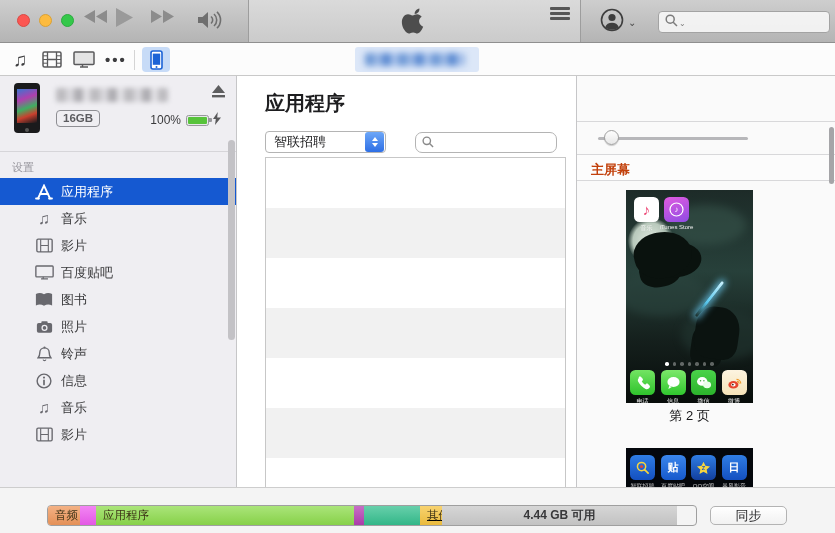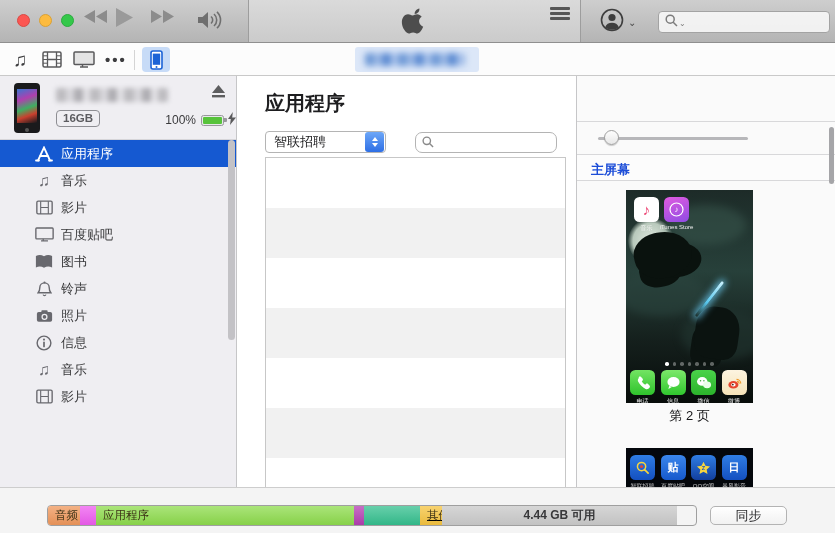--- a/index.html
+++ b/index.html
@@ -42,32 +42,32 @@
   .dots3 { letter-spacing:2px; font-size:15px; color:#3d3d3f; font-weight:bold; }
   .nav-sep { position:absolute; left:134px; top:7px; width:1px; height:20px; background:#d4d4d4; }
   .device-chip { position:absolute; left:355px; top:4px; width:124px; height:25px; border-radius:3px;
     background:#dce7f8; overflow:hidden; }
   .device-chip .smear { position:absolute; left:10px; top:6px; width:100px; height:13px; border-radius:2px;
     background:repeating-linear-gradient(90deg,#6f9ad6 0 9px,#9ab7e4 9px 17px,#5d8cd2 17px 26px,#a9c2ea 26px 33px);
     filter:blur(3px); }
 
   
   .sidebar { position:absolute; left:0; top:76px; width:237px; height:411px; background:#efeef2; border-right:1px solid #c6c6c8; overflow:hidden; }
-  .dev-head { position:relative; height:64px; border-bottom:1px solid #d6d5d9; }
+  .dev-head { position:relative; height:76px; border-bottom:1px solid #d6d5d9; }
   .phone-thumb { position:absolute; left:14px; top:7px; width:26px; height:50px; background:#1a1a1c; border-radius:4px; }
   .phone-thumb .scr { position:absolute; left:3px; top:6px; width:20px; height:34px;
     background:linear-gradient(160deg,#3a76d0 0%,#b03fae 30%,#3fae62 55%,#c9402e 75%,#16181c 100%); }
   .phone-thumb .hb { position:absolute; left:11px; bottom:1.5px; width:4px; height:4px; border-radius:50%; background:#555; }
   .dev-name-smear { position:absolute; left:56px; top:12px; width:112px; height:14px; border-radius:2px;
     background:repeating-linear-gradient(90deg,#bdbcc0 0 10px,#d8d7db 10px 18px,#aeadb2 18px 27px,#e2e1e5 27px 34px);
     filter:blur(2.5px); }
   .eject { position:absolute; right:10px; top:9px; background:none; border:none; }
   .cap-badge { position:absolute; left:56px; top:34px; border:1.5px solid #8e8e93; border-radius:4px;
     font-size:11.5px; font-weight:bold; color:#5c5c60; padding:1px 6px 2px; background:transparent; }
-  .battery-wrap { position:absolute; right:0; top:35px; display:flex; align-items:center; }
+  .battery-wrap { position:absolute; right:15px; top:35px; display:flex; align-items:center; }
   .battery-pct { font-size:12px; color:#3a3a3c; margin-right:5px; }
   .batt { position:relative; width:23px; height:11px; border:1px solid #98989c; border-radius:2.5px; background:#e8e8ea; }
   .batt .fill { position:absolute; left:1px; top:1px; bottom:1px; width:19px; background:#57c33b; border-radius:1px; }
   .batt .tip { position:absolute; right:-3.5px; top:2.5px; width:2.5px; height:4px; background:#98989c; border-radius:0 1px 1px 0; }
   .bolt { margin-left:4px; }
   .sec-label { font-size:11px; color:#98979e; padding:8px 0 3px 12px; }
   .side-item { position:relative; height:27px; display:flex; align-items:center; padding-left:34px; cursor:default; }
   .side-item .s-ic { width:20px; height:18px; display:flex; align-items:center; justify-content:center; color:#68686e; }
   .side-item .s-ic svg { display:block; }
   .side-item .s-lb { font-size:13px; color:#39393b; margin-left:7px; }
@@ -96,21 +96,21 @@
   .app-row.odd { background:#fff; } .app-row.even { background:#f1f1f1; }
 
   
   .panel { position:absolute; left:576px; top:76px; width:259px; height:411px; background:#fafafa; border-left:1px solid #c6c6c8; overflow:hidden; }
   .panel .strip-top { position:absolute; left:0; top:0; width:100%; height:46px; border-bottom:1px solid #d8d8da; }
   .zoom-strip { position:absolute; left:0; top:46px; width:100%; height:33px; border-bottom:1px solid #d8d8da; }
   .zoom-track { position:absolute; left:21px; top:15px; width:150px; height:3px; background:#b7b7ba; border-radius:2px; }
   .zoom-knob { position:absolute; left:27px; top:8px; width:15px; height:15px; border-radius:50%;
     background:linear-gradient(#fdfdfd,#e8e8e8); border:1px solid #9f9f9f; box-shadow:0 1px 1px rgba(0,0,0,.2); }
   .panel-head { position:absolute; left:0; top:79px; width:100%; height:26px; border-bottom:1px solid #d8d8da; background:#fcfcfc; }
-  .panel-head span { font-size:13px; font-weight:bold; color:#1d4ed8; margin:6px 0 0 14px; display:inline-block; }
+  .panel-head span { font-size:13px; font-weight:bold; color:#c2410c; margin:6px 0 0 14px; display:inline-block; }
   .shot1 { position:absolute; left:49px; top:114px; width:127px; height:213px; overflow:hidden;
     background:linear-gradient(180deg,#1d2b28 0%,#27403a 38%,#15201d 70%,#070c0a 100%); }
   .moon { position:absolute; left:2px; top:28px; width:46px; height:46px; border-radius:50%;
     background:radial-gradient(circle,#dfe8df 0%,#b9c9bc 55%,rgba(150,170,155,0) 72%); }
   .cloud { position:absolute; border-radius:50%; filter:blur(4px); }
   .c1 { left:40px; top:15px; width:80px; height:40px; background:#37544b; opacity:.6; }
   .c2 { left:-10px; top:80px; width:90px; height:46px; background:#2c4640; opacity:.55; }
   .c3 { left:55px; top:120px; width:85px; height:50px; background:#223631; opacity:.6; }
   .demon { position:absolute; left:8px; top:42px; width:58px; height:46px; background:#0a120e; border-radius:45% 55% 50% 50%; transform:rotate(-12deg); box-shadow:14px 8px 0 -6px #0a120e, -6px 16px 0 -8px #0a120e; }
   .knight { position:absolute; right:14px; bottom:44px; width:44px; height:52px; background:#0b1310; border-radius:40% 45% 30% 35%; transform:rotate(8deg); box-shadow:-8px 14px 0 -6px #0b1310; }
@@ -254,20 +254,21 @@
             <span class="tip"></span>
           </span>
         <span class="bolt">
           <svg width="8" height="13" viewBox="0 0 8 13">
               <path fill="#59595b" d="M4.8 0L0 7h2.8L2 13l6-7.6H4.2z"></path>
             </svg>
         </span>
       </div>
     </div>
     <div id="sidebar-list">
+        <div class="sec-label">设置</div>
         <div class="side-item sel">
           <span class="s-ic">
             <svg width="18" height="16" viewBox="0 0 18 16">
               <path d="M3 14.5L9 1.5l6 13" fill="none" stroke="currentColor" stroke-width="1.8" stroke-linecap="round"></path>
               <path d="M5.3 10h7.4" stroke="currentColor" stroke-width="1.8" stroke-linecap="round"></path>
               <path d="M1 14.5h3M14 14.5h3" stroke="currentColor" stroke-width="1.8" stroke-linecap="round"></path>
             </svg>
           </span>
           <span class="s-lb">应用程序</span>
         </div>
@@ -295,41 +296,41 @@
           </span>
           <span class="s-lb">百度贴吧</span>
         </div>
         <div class="side-item">
           <span class="s-ic">
             <svg width="18" height="15" viewBox="0 0 20 16">
               <path fill="currentColor" d="M1 2c3-1.6 6-1.6 9 .3V15c-3-1.9-6-1.9-9-.3zM19 2c-3-1.6-6-1.6-9 .3V15c3-1.9 6-1.9 9-.3z"></path>
             </svg>
           </span>
           <span class="s-lb">图书</span>
-        </div>
-        <div class="side-item">
-          <span class="s-ic">
-            <svg width="15" height="16" viewBox="0 0 16 17">
-              <path fill="none" stroke="currentColor" stroke-width="1.5" d="M8 2a5 5 0 0 1 5 5c0 3 .8 4.5 1.8 5.5H1.2C2.2 11.5 3 10 3 7a5 5 0 0 1 5-5z"></path>
-              <path d="M6.5 14.5a1.6 1.6 0 0 0 3 0" fill="none" stroke="currentColor" stroke-width="1.3"></path>
-              <circle cx="8" cy="1.6" r="1.1" fill="currentColor"></circle>
-            </svg>
-          </span>
-          <span class="s-lb">铃声</span>
         </div>
         <div class="side-item">
           <span class="s-ic">
             <svg width="17" height="14" viewBox="0 0 19 15">
               <rect x="1" y="3" width="17" height="11" rx="2" fill="currentColor"></rect>
               <rect x="6" y="1" width="7" height="3" rx="1" fill="currentColor"></rect>
               <circle cx="9.5" cy="8.5" r="3.4" fill="#efeef2"></circle>
               <circle cx="9.5" cy="8.5" r="2" fill="currentColor"></circle>
             </svg>
           </span>
           <span class="s-lb">照片</span>
+        </div>
+        <div class="side-item">
+          <span class="s-ic">
+            <svg width="15" height="16" viewBox="0 0 16 17">
+              <path fill="none" stroke="currentColor" stroke-width="1.5" d="M8 2a5 5 0 0 1 5 5c0 3 .8 4.5 1.8 5.5H1.2C2.2 11.5 3 10 3 7a5 5 0 0 1 5-5z"></path>
+              <path d="M6.5 14.5a1.6 1.6 0 0 0 3 0" fill="none" stroke="currentColor" stroke-width="1.3"></path>
+              <circle cx="8" cy="1.6" r="1.1" fill="currentColor"></circle>
+            </svg>
+          </span>
+          <span class="s-lb">铃声</span>
         </div>
         <div class="side-item">
           <span class="s-ic">
             <svg width="16" height="16" viewBox="0 0 17 17">
               <circle cx="8.5" cy="8.5" r="7.3" fill="none" stroke="currentColor" stroke-width="1.5"></circle>
               <circle cx="8.5" cy="4.9" r="1.1" fill="currentColor"></circle>
               <rect x="7.6" y="7" width="1.8" height="6" rx=".9" fill="currentColor"></rect>
             </svg>
           </span>
           <span class="s-lb">信息</span>

